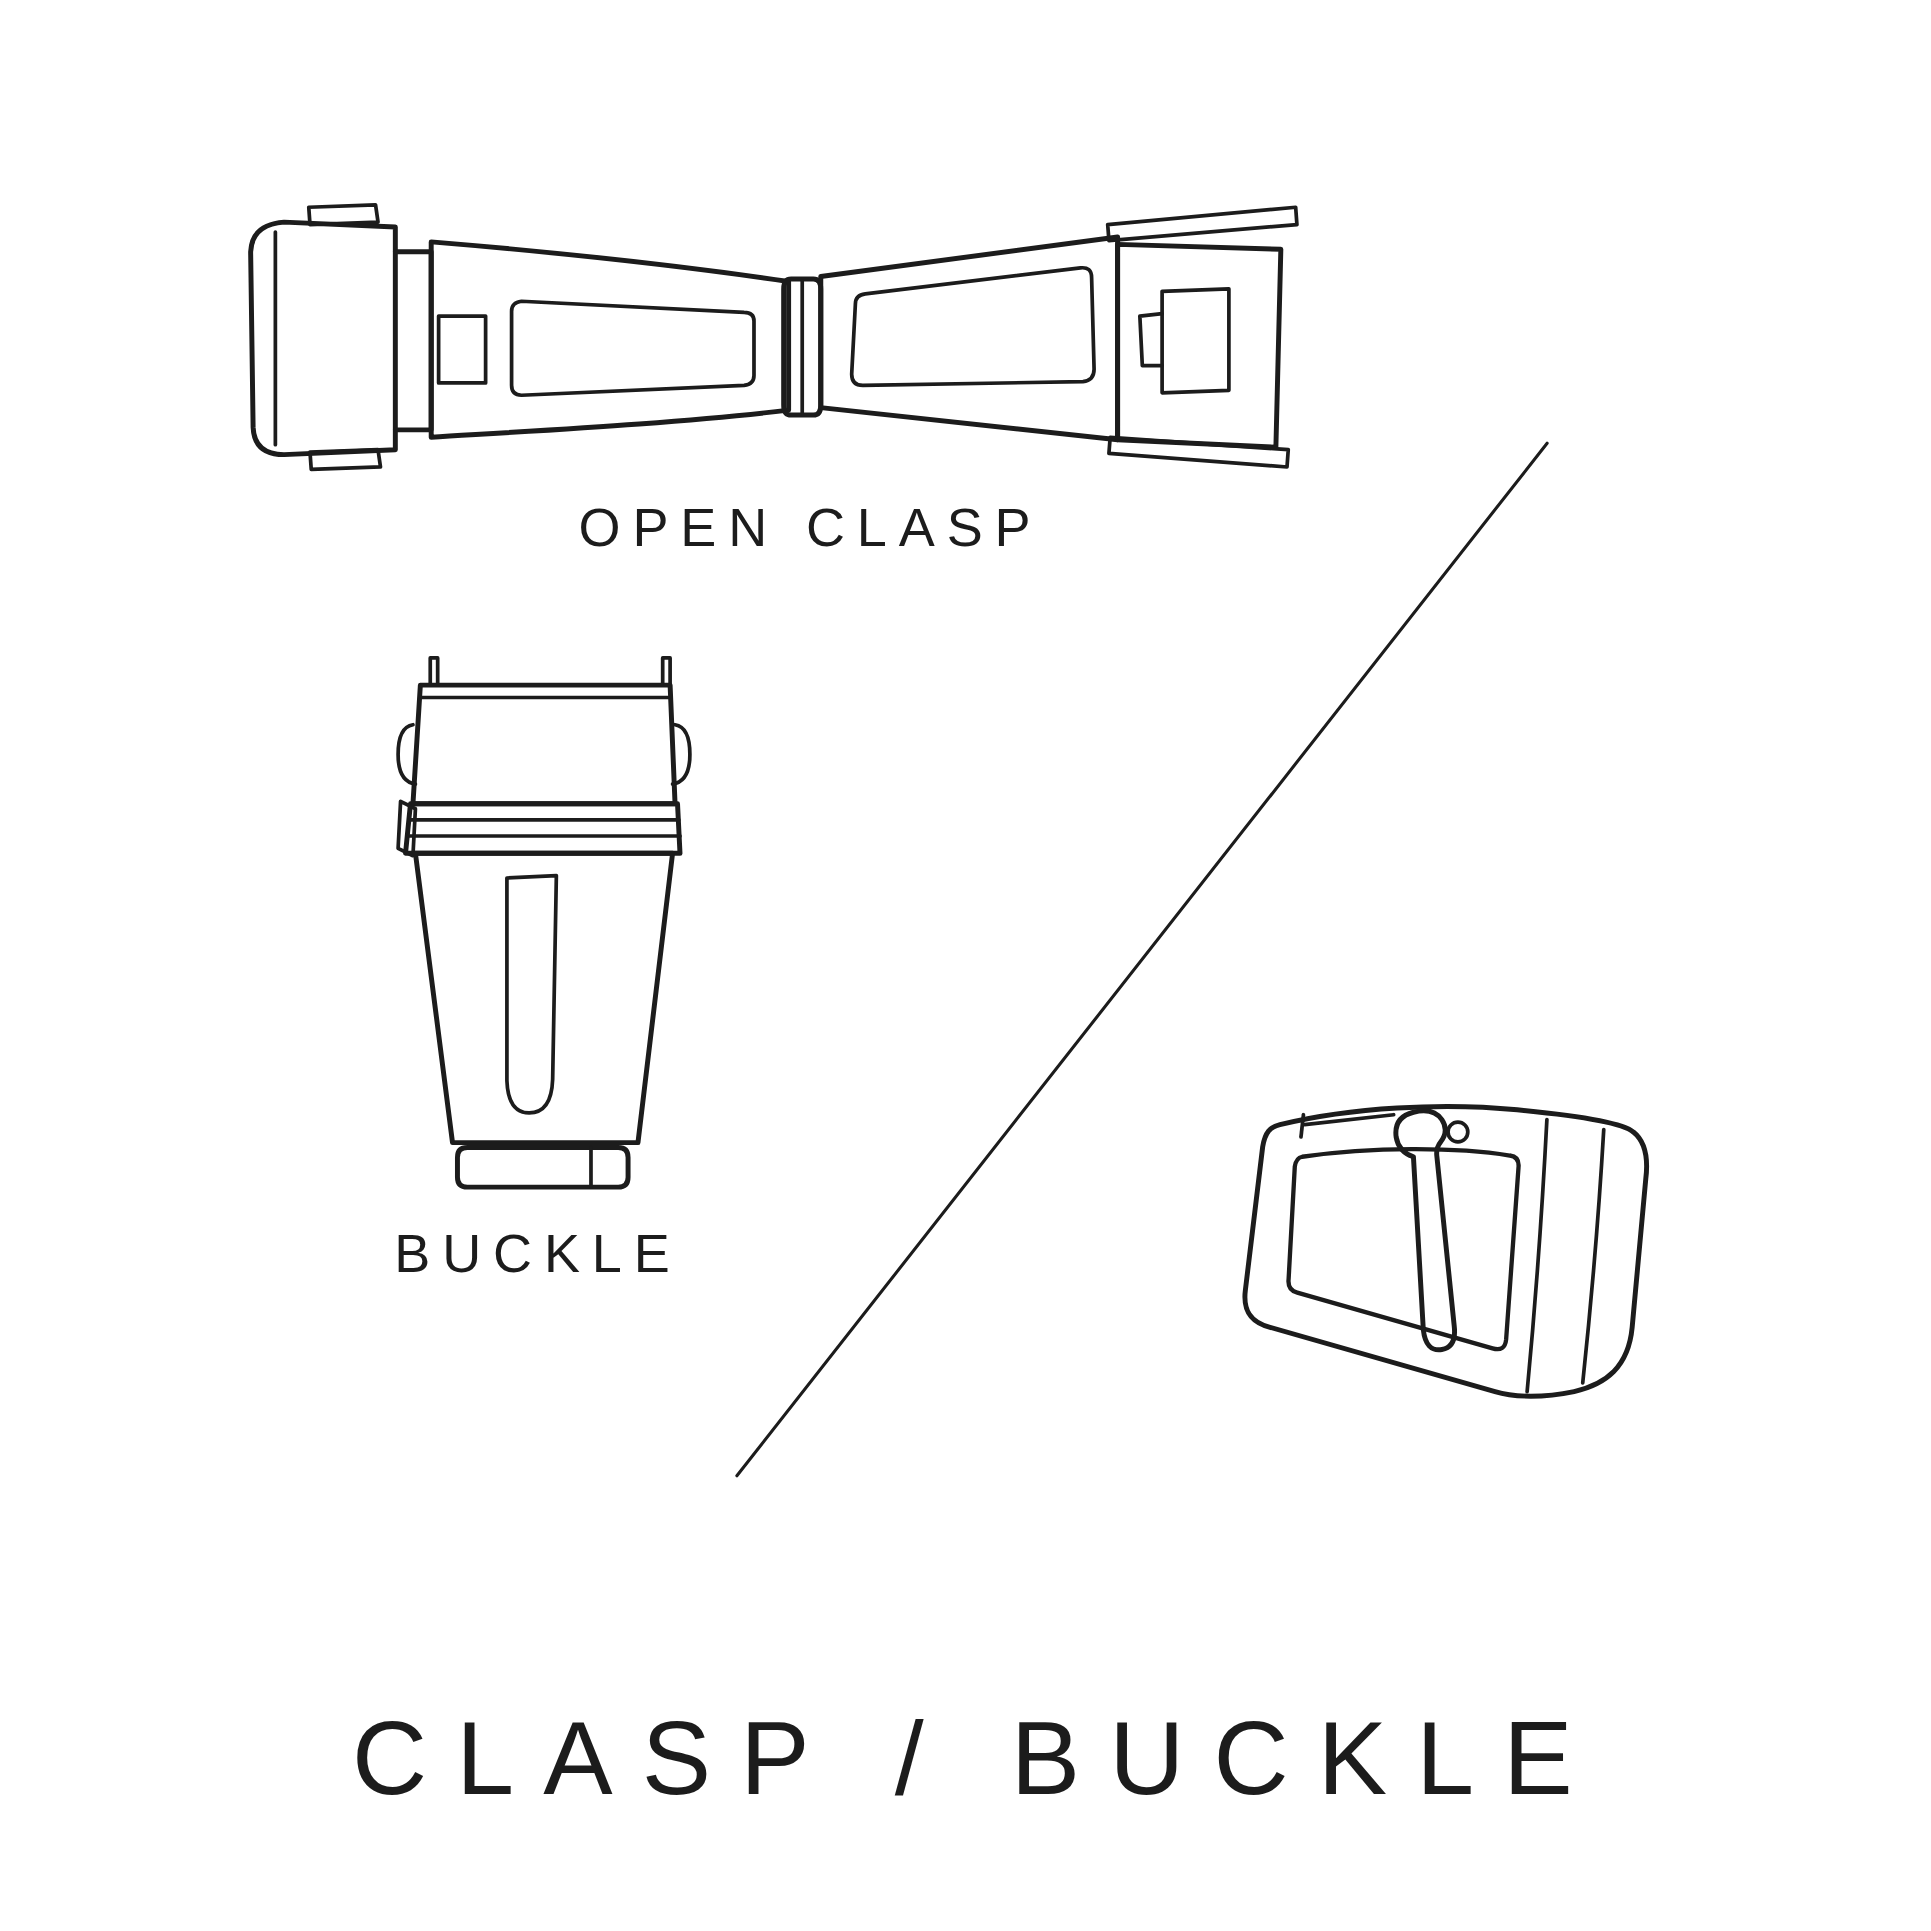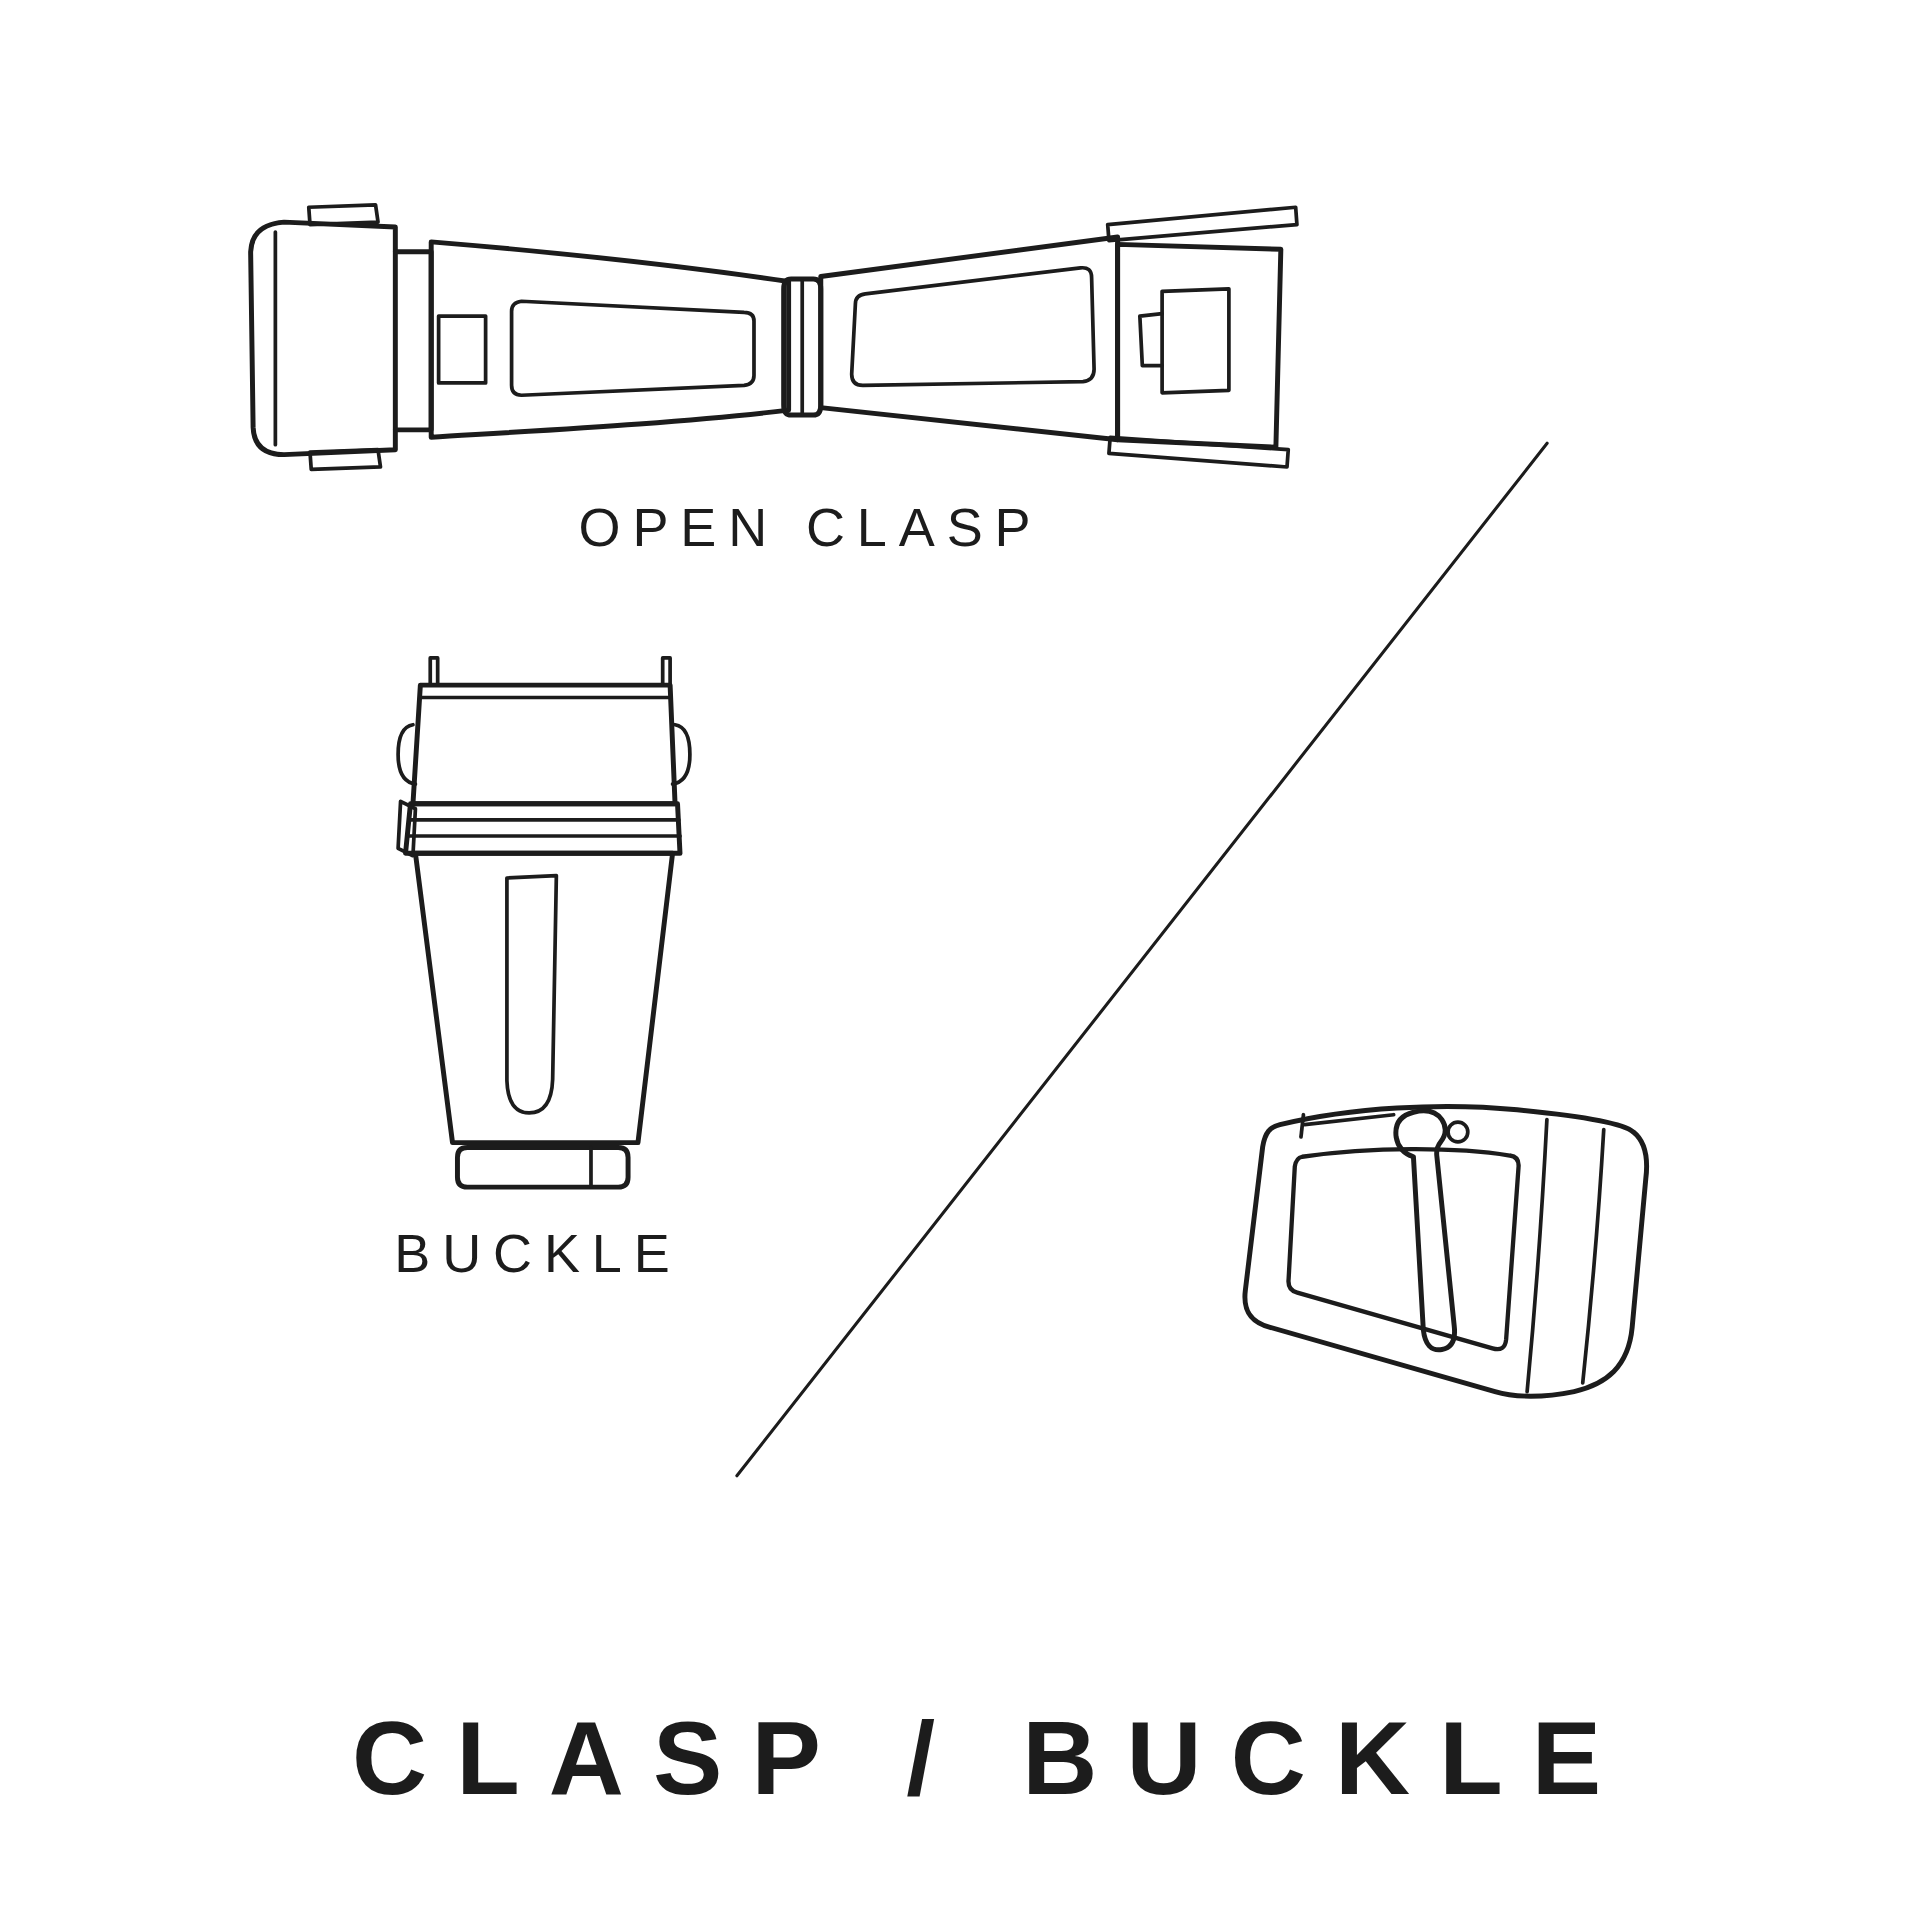--- a/index.html
+++ b/index.html
@@ -36,21 +36,21 @@
     white-space: nowrap;
     font-weight: 400;
   }
   .title {
     position: absolute;
     color: var(--ink, #1c1c1c);
     font-size: 104px;
     letter-spacing: 0.28em;
     text-align: right;
     white-space: nowrap;
-    font-weight: 700;
+    font-weight: 400;
   }
 </style>
 </head>
 <body>
 
 <div class="canvas">
 
   <svg class="fig" style="left:229px; top:185px; width:1071px; height:303px" viewBox="0 0 865 245" stroke-width="4">
 
     <path d="M44,30 L134,34 L134,214 L44,218 Q20,218 19,196 L17,54 Q18,32 44,30 Z"></path>

